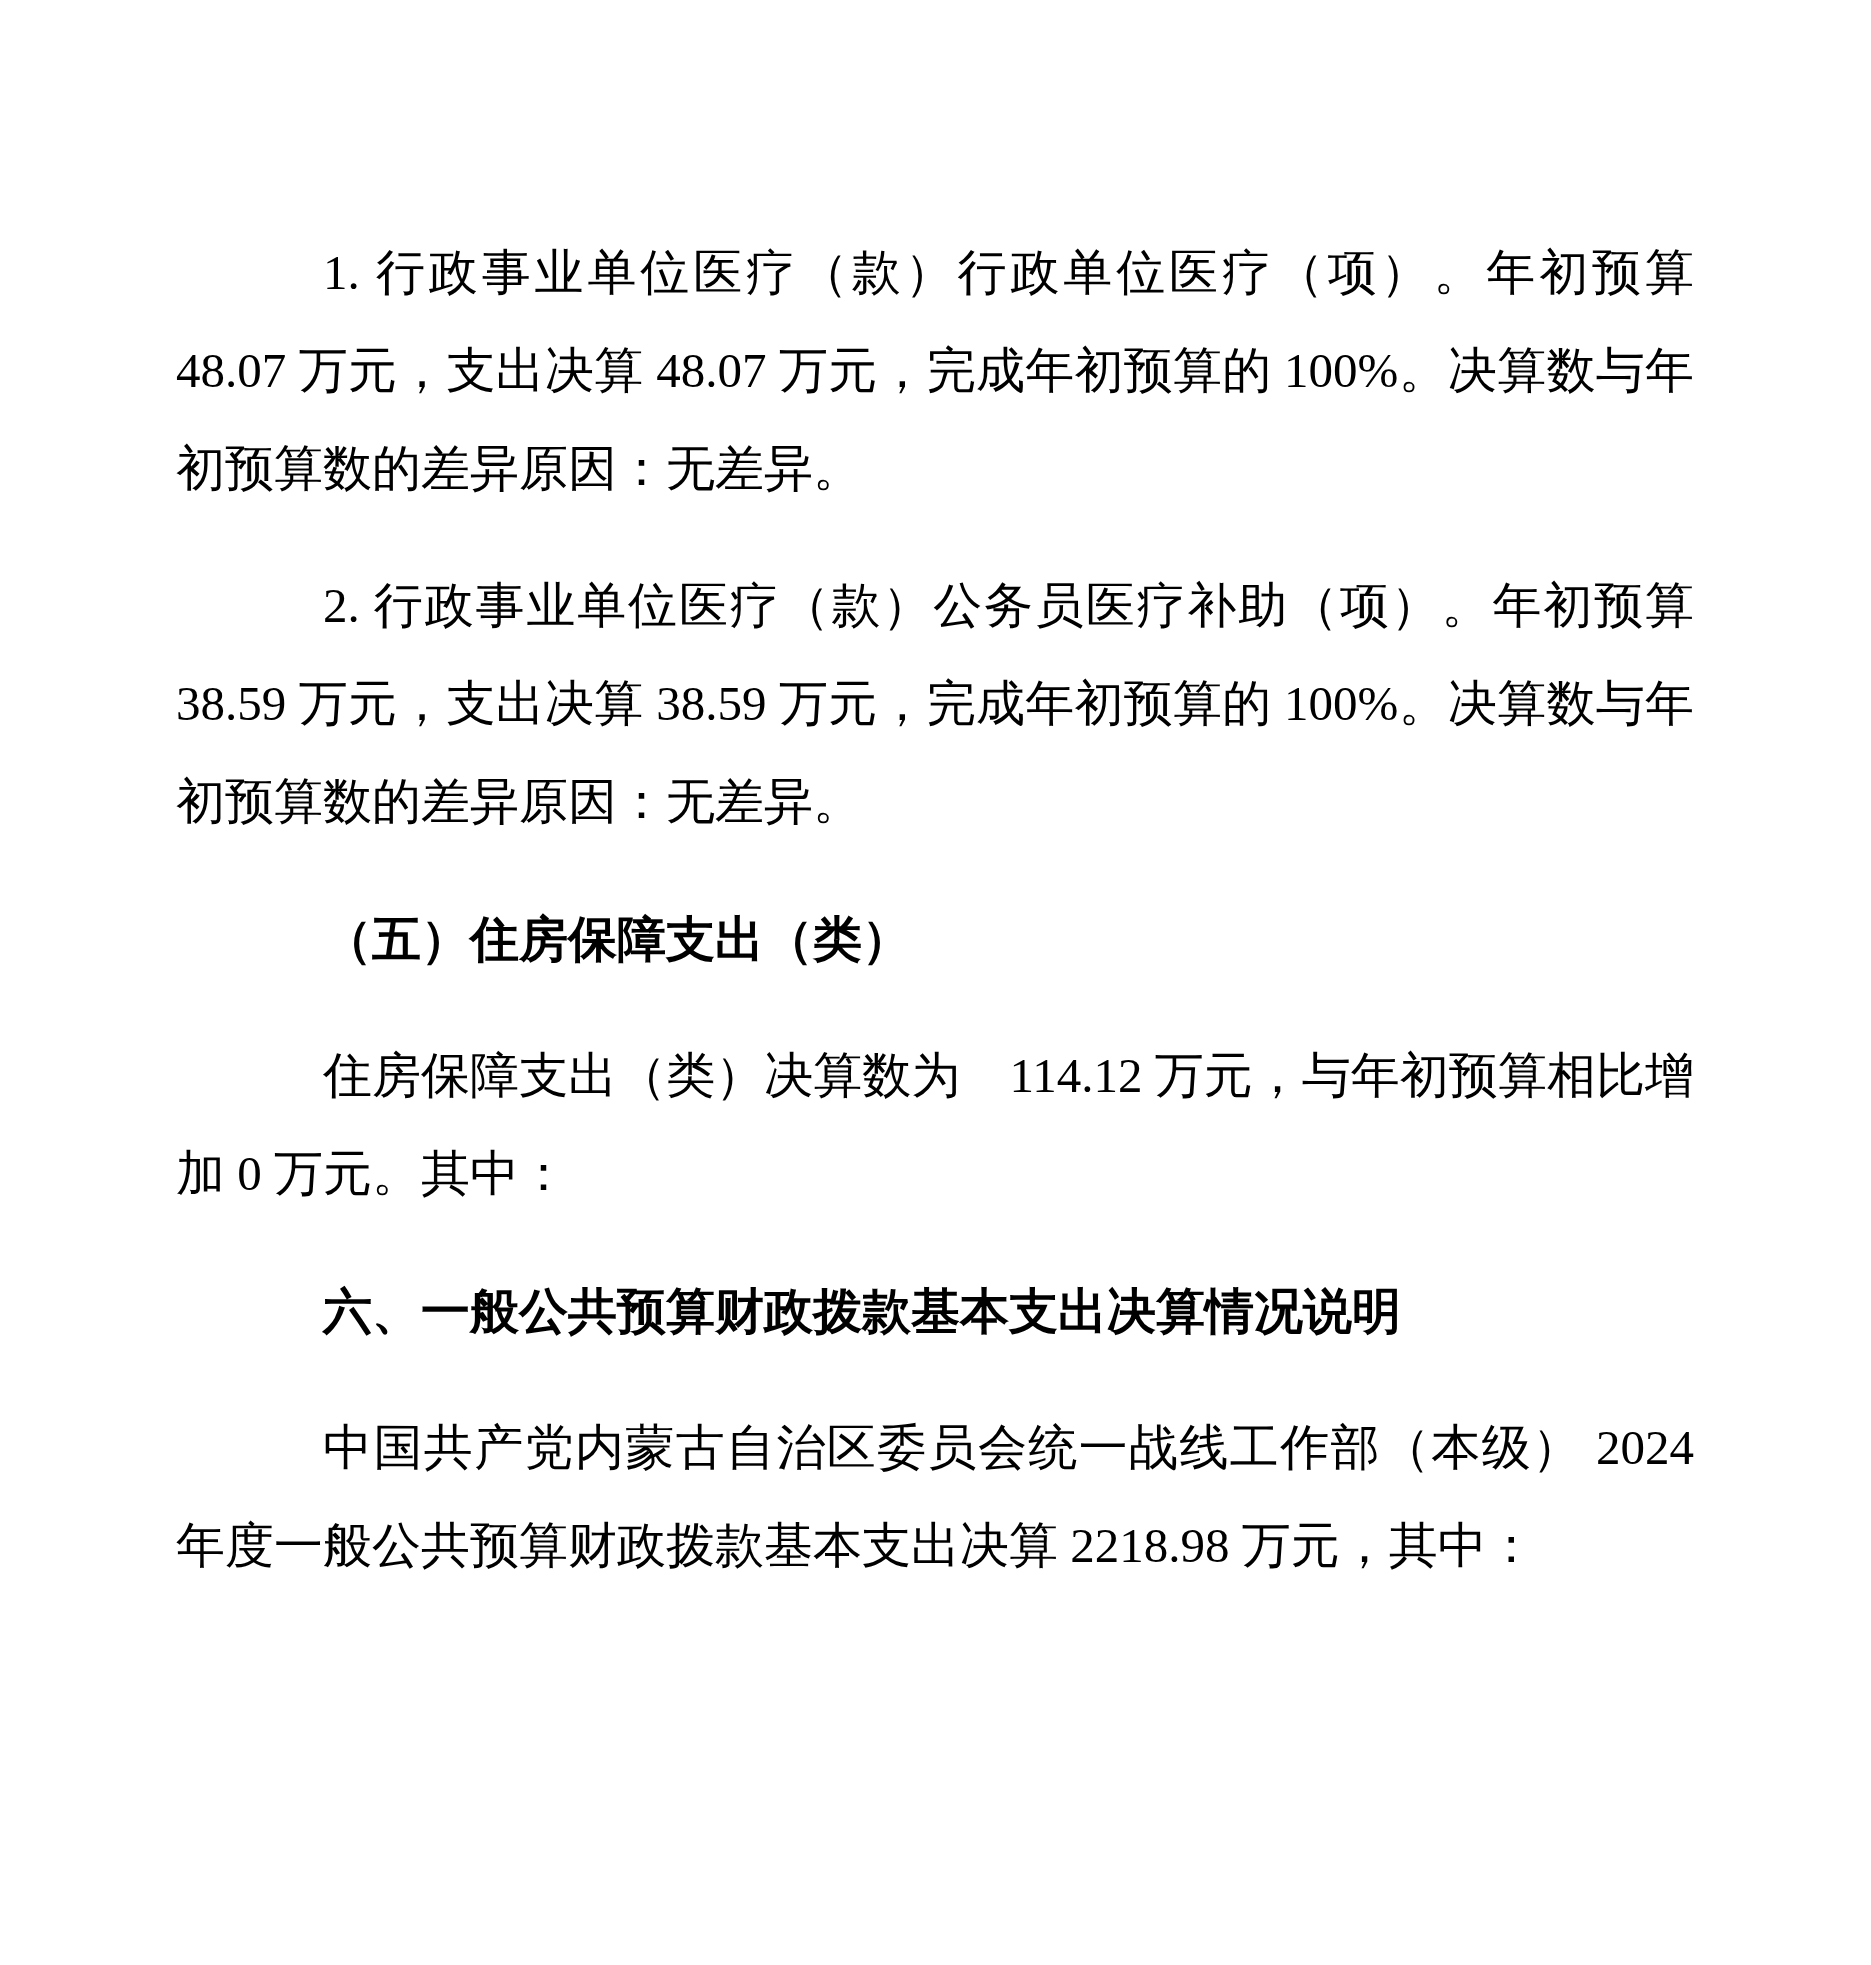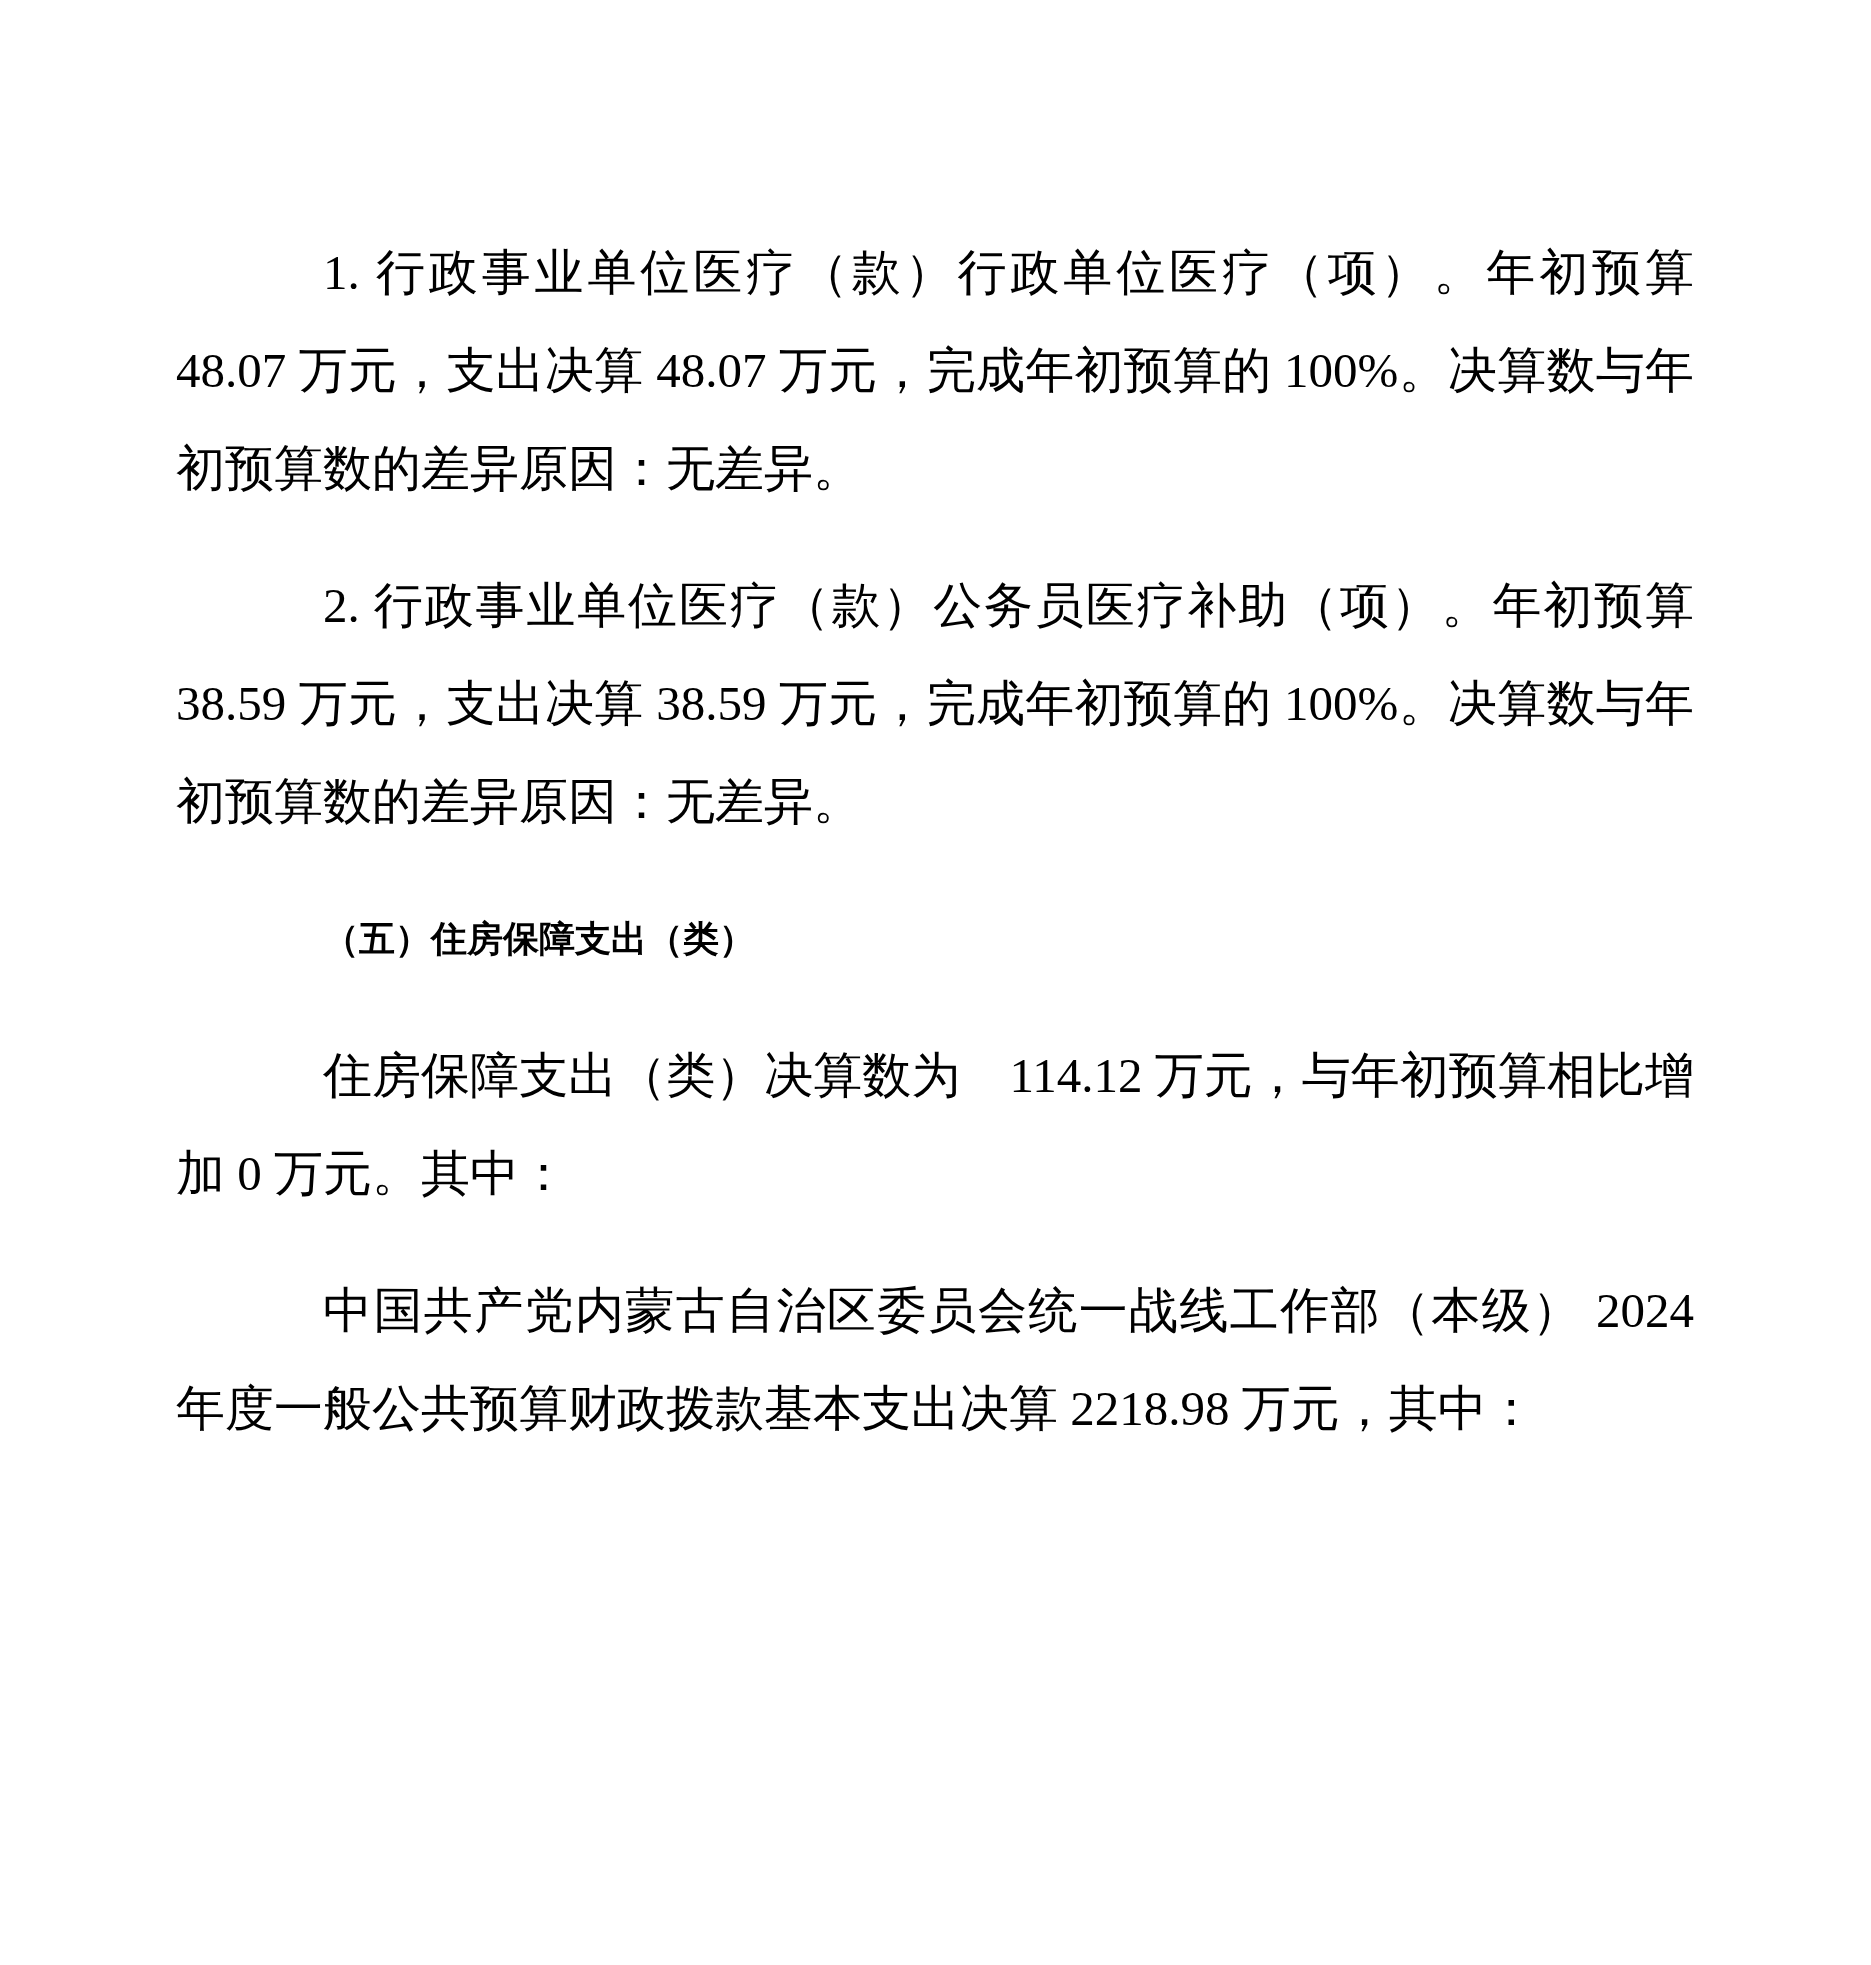--- a/index.html
+++ b/index.html
@@ -26,21 +26,21 @@
     margin: 39px 0 0 0;
     font-size: 49px;
     line-height: 98px;
     text-align: justify;
     text-indent: 147px;
     letter-spacing: 0;
     word-break: normal;
   }
   p.heading-para {
     margin: 39px 0 0 0;
-    font-size: 36px;
+    font-size: 49px;
     line-height: 98px;
     font-weight: bold;
     font-family: "Liberation Sans", "DejaVu Sans", sans-serif;
     text-align: left;
     text-indent: 147px;
   }
 </style>
 </head>
 <body>
 
@@ -49,19 +49,20 @@
 
     <p class="body-para">1. 行政事业单位医疗（款）行政单位医疗（项）。年初预算 48.07 万元，支出决算 48.07 万元，完成年初预算的 100%。决算数与年初预算数的差异原因：无差异。</p>
 
     <p class="body-para">2. 行政事业单位医疗（款）公务员医疗补助（项）。年初预算 38.59 万元，支出决算 38.59 万元，完成年初预算的 100%。决算数与年初预算数的差异原因：无差异。</p>
 
     <p class="heading-para">（五）住房保障支出（类）</p>
 
     <p class="body-para">住房保障支出（类）决算数为　114.12 万元，与年初预算相比增加 0 万元。其中：</p>
 
 
+    <p class="heading-para">六、一般公共预算财政拨款基本支出决算情况说明</p>
 
     <p class="body-para">中国共产党内蒙古自治区委员会统一战线工作部（本级） 2024 年度一般公共预算财政拨款基本支出决算 2218.98 万元，其中：</p>
 
   </div>
 
 </div>
 
 
 </body></html>

